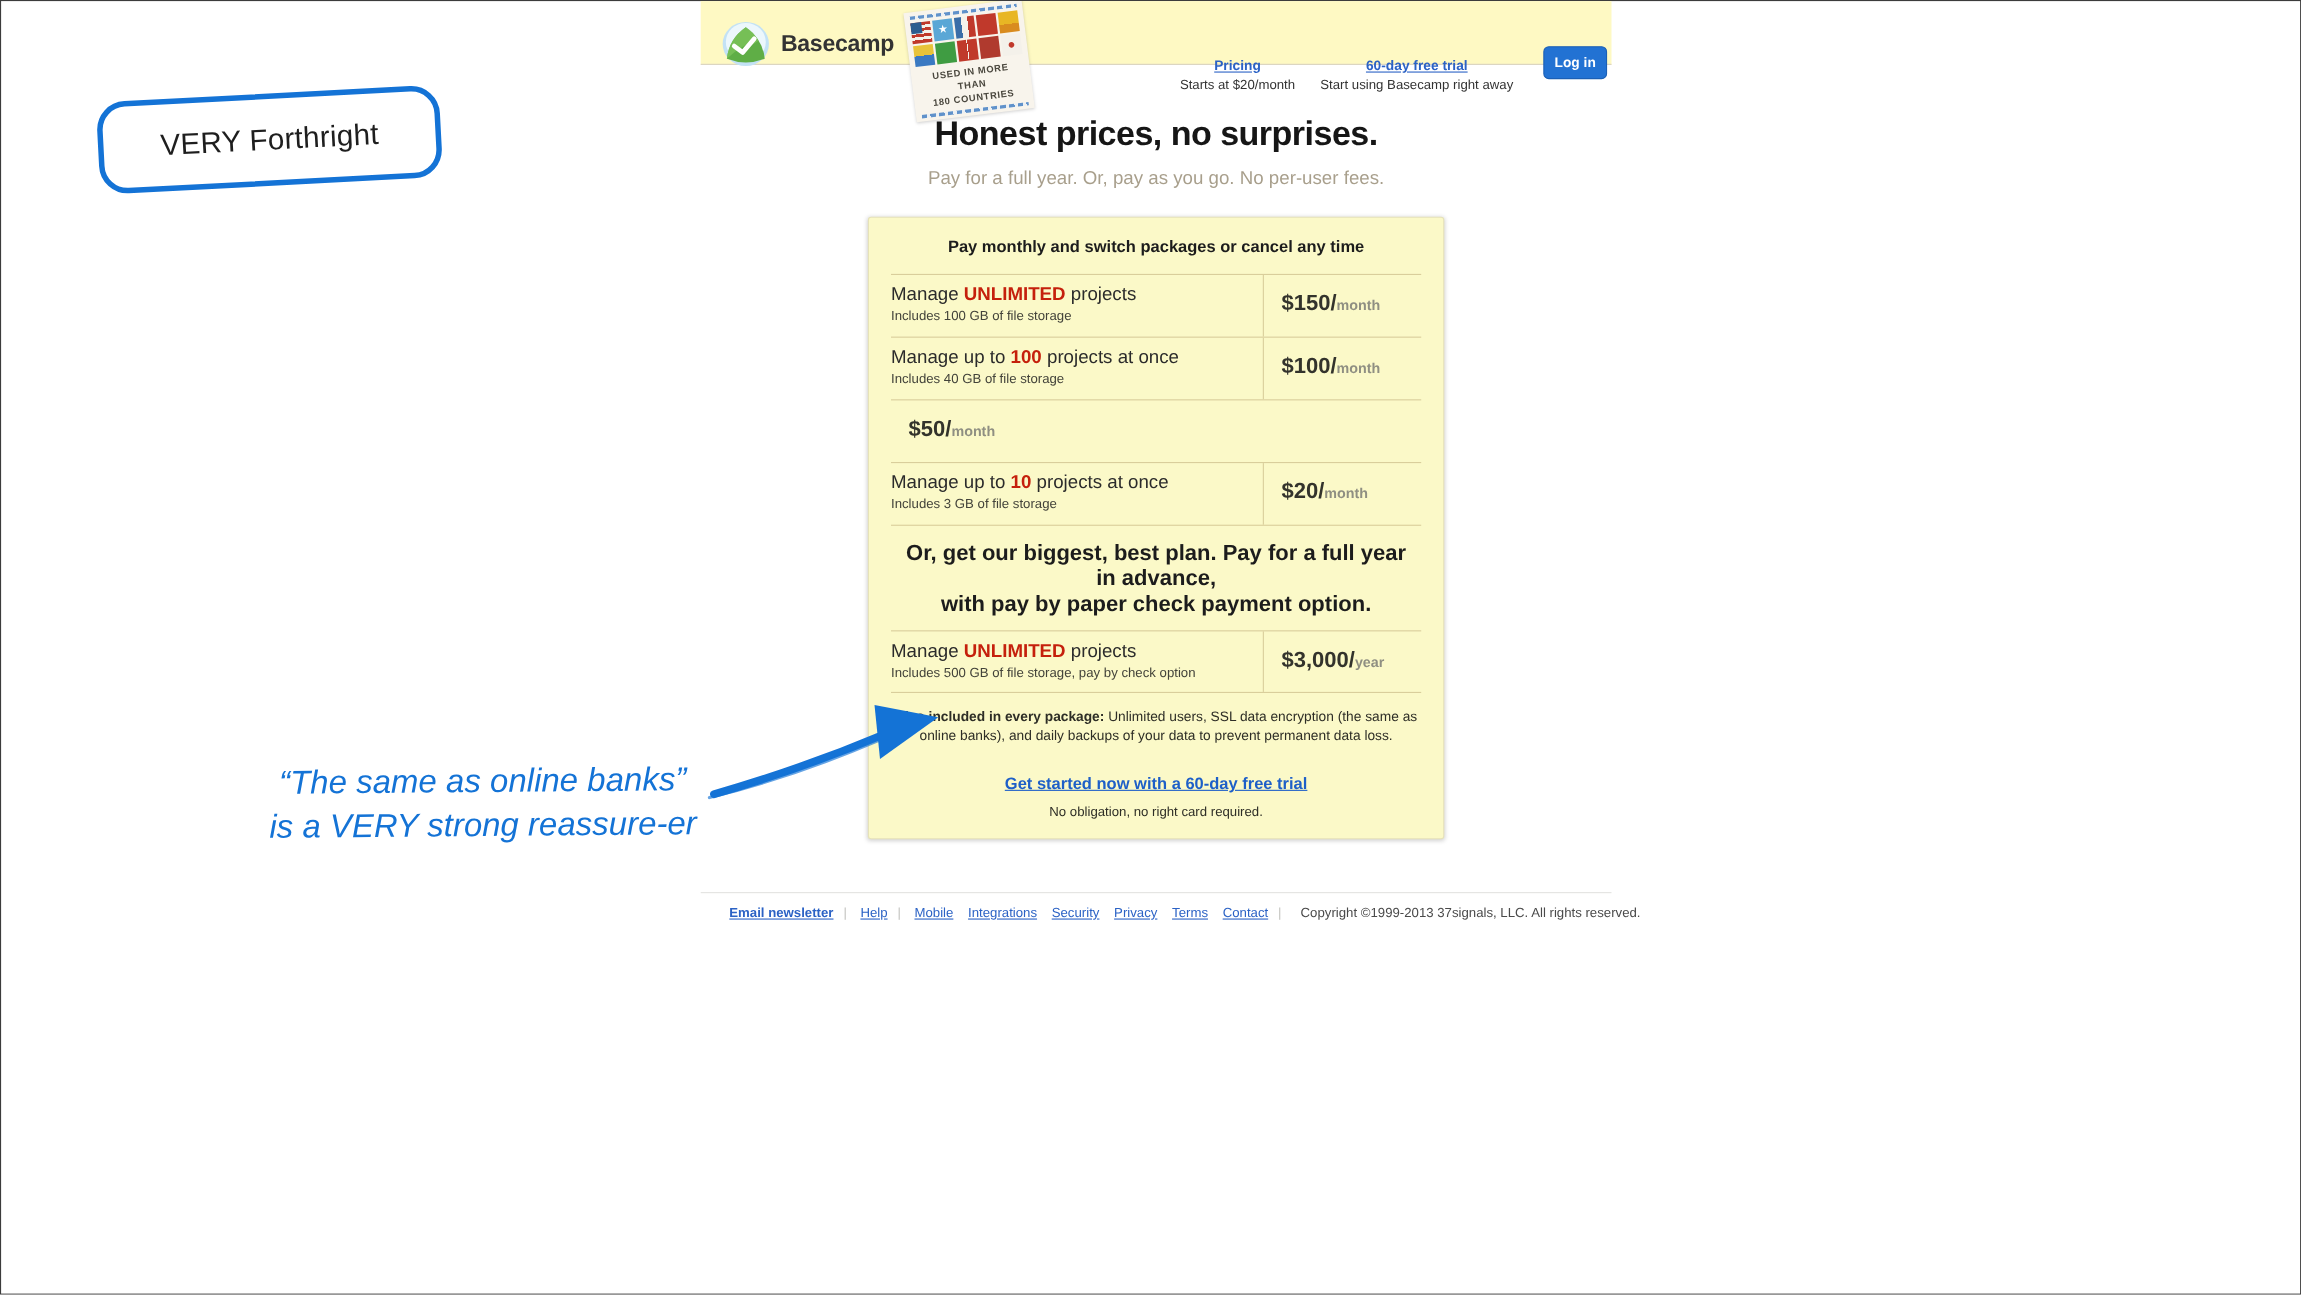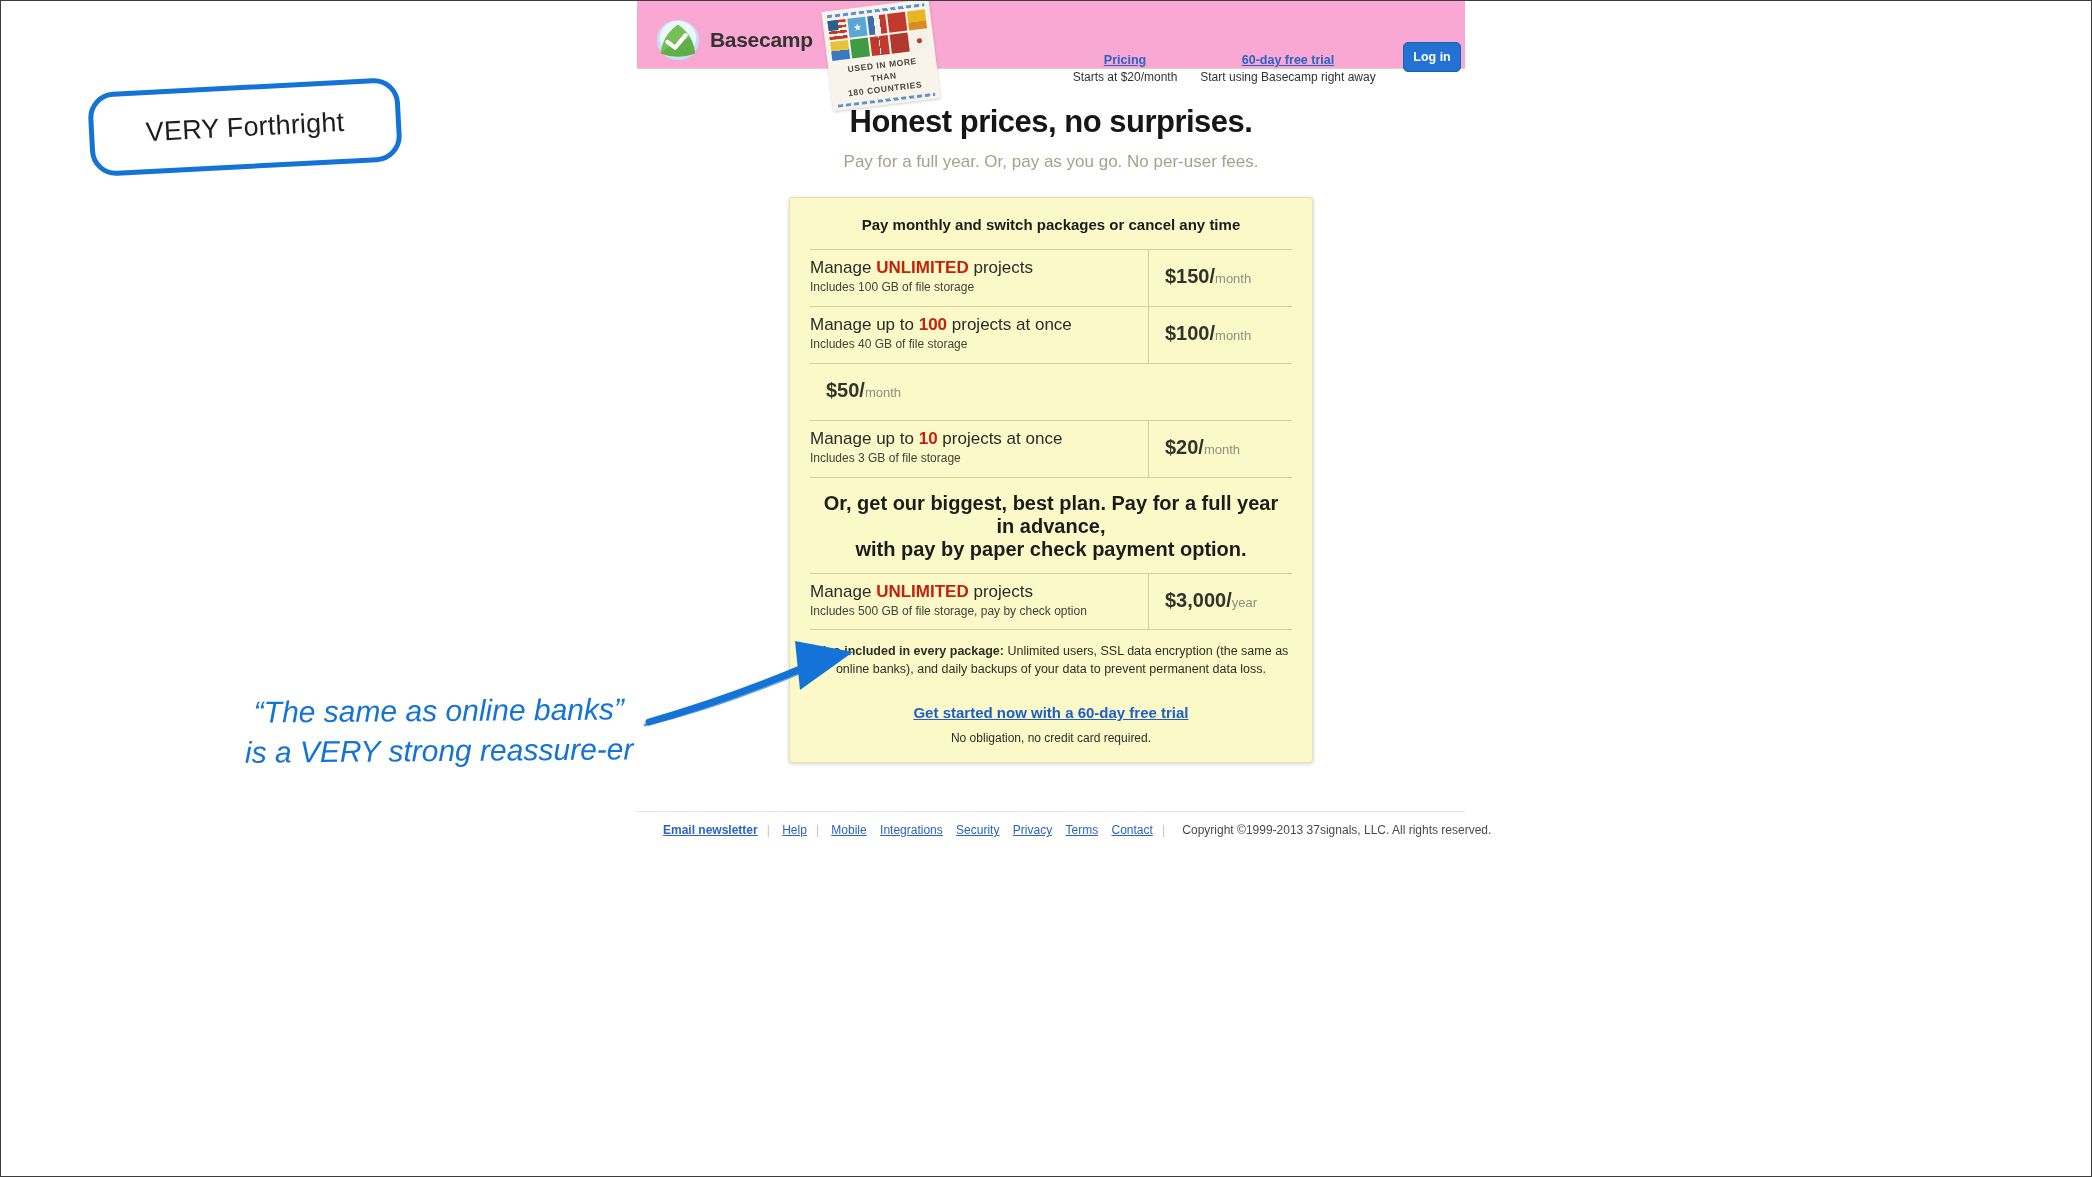--- a/index.html
+++ b/index.html
@@ -8,22 +8,22 @@
 
   .canvas {
     position:relative; width:2092px; height:1177px;
     background:#ffffff; border:1px solid #3c3c3c; overflow:hidden;
   }
 
   
   .page { position:absolute; left:636px; top:0; width:828px; height:1100px; }
 
   .site-header {
-    position:absolute; left:0; top:0; width:828px; height:68px;
-    background:#f9a8d4; border-bottom:1px solid #d9d2c0;
+    position:absolute; left:0; top:0; width:828px; height:58px;
+    background:#fef9c3; border-bottom:1px solid #d9d2c0;
   }
   .logo { position:absolute; left:18px; top:17px; display:flex; align-items:center; cursor:pointer; }
   .logo-text { margin-left:9px; font-size:21px; font-weight:bold; color:#333; letter-spacing:-0.3px; }
 
   
   .stamp {
     position:absolute; left:190px; top:4px; width:108px; z-index:5;
     transform:rotate(-7deg); background:#f8f4ec; padding:4px 5px 3px;
     box-shadow:0 1px 3px rgba(0,0,0,0.18);
   }
@@ -65,21 +65,21 @@
     box-shadow:0 1px 4px rgba(0,0,0,0.18); padding:0 20px;
   }
   .box-header { padding:18px 0 16px; text-align:center; font-size:15px; font-weight:bold; color:#1c1c1c; }
   .prow { display:flex; border-top:1px solid #d9ce9b; height:57px; }
   .prow .pleft { width:339px; border-right:1px solid #d9ce9b; padding-top:8px; }
   .prow .pright { flex:1; padding:15px 0 0 16px; }
   .ptitle { font-size:17px; color:#2b2b2b; }
   .ptitle .em { color:#c5200c; font-weight:bold; }
   .psub { font-size:12px; color:#43433a; margin-top:2px; }
   .price { font-size:20px; font-weight:600; color:#33332c; }
-  .price .unit { font-size:13px; font-weight:normal; color:#8f8f82; }
+  .price .unit { font-size:13px; font-weight:bold; color:#8f8f82; }
   .big-intro { border-top:1px solid #d9ce9b; padding:14px 6px 12px; text-align:center;
     font-size:20px; font-weight:bold; color:#1c1c1c; line-height:23px; }
   .big-row { border-bottom:1px solid #d9ce9b; }
   .also { padding:12px 2px 0; text-align:center; font-size:12.5px; color:#2e2e26; line-height:18px; }
   .also .lead { font-weight:bold; }
   .cta { margin-top:26px; text-align:center; font-size:15px; font-weight:bold;
     color:#1d5fc8; }
   .cta span { text-decoration:underline; cursor:pointer; }
   .cta-sub { margin-top:10px; text-align:center; font-size:12px; color:#2e2e26; }
 
@@ -207,21 +207,21 @@
           <div class="psub">Includes 500 GB of file storage, pay by check option</div>
         </div>
         <div class="pright">
           <div class="price"><span>$3,000/</span><span class="unit">year</span></div>
         </div>
       </div>
 
       <div class="also"><span class="lead">Also included in every package:</span><span> Unlimited users, SSL data encryption (the same as online banks), and daily backups of your data to prevent permanent data loss.</span></div>
 
       <div class="cta"><span>Get started now with a 60-day free trial</span></div>
-      <div class="cta-sub">No obligation, no credit card required.</div>
+      <div class="cta-sub">No obligation, no right card required.</div>
     </div>
 
     <div class="footer-divider"></div>
     <div class="site-footer">
       <a class="strong">Email newsletter</a><span class="pipe">|</span>
       <a>Help</a><span class="pipe">|</span>
       <a>Mobile</a>
       <a>Integrations</a>
       <a>Security</a>
       <a>Privacy</a>

